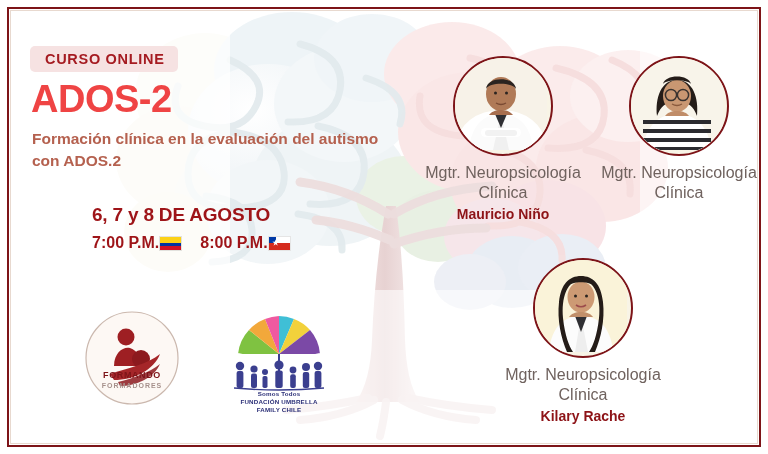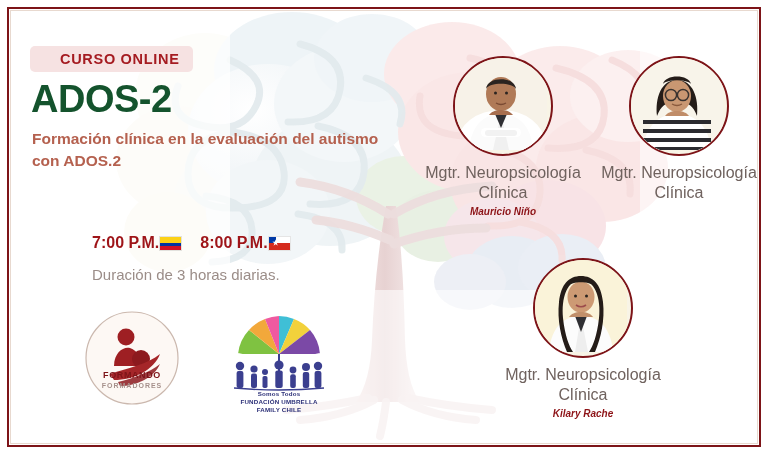--- a/index.html
+++ b/index.html
@@ -27,27 +27,27 @@
   }
 
   
   .art{position:absolute;left:0;top:0;width:768px;height:454px;z-index:1;}
   .art svg{display:block;}
 
   
   .badge{
     position:absolute;left:30px;top:46px;
     background:#f6e2e2;border-radius:5px;
-    padding:5px 13px 5px 30px;
+    padding:5px 13px 5px 15px;
     color:#a51b21;font-weight:bold;font-size:14.5px;
     letter-spacing:.7px;z-index:20;
   }
   .title{
     position:absolute;left:31px;top:80px;
-    color:#14532d;font-weight:bold;font-size:38px;
+    color:#ef4444;font-weight:bold;font-size:38px;
     letter-spacing:-0.5px;z-index:20;line-height:1;
   }
   .subtitle{
     position:absolute;left:32px;top:128px;width:350px;
     color:#b5614f;font-weight:bold;font-size:15.5px;
     line-height:1.42;z-index:20;
   }
   .dates{
     position:absolute;left:92px;top:204px;
     color:#9e1418;font-weight:bold;font-size:19px;
@@ -88,21 +88,21 @@
   .presenter{position:absolute;text-align:center;z-index:25;width:170px;}
   .p-ring{
     width:96px;height:96px;border-radius:50%;
     border:2px solid #7d1418;margin:0 auto;
     overflow:hidden;position:relative;background:#f8f4e6;
   }
   .p-role{
     margin-top:7px;color:#6f625e;font-size:16px;line-height:1.28;
   }
   .p-name{
-    margin-top:2px;color:#8d1317;font-weight:bold;font-size:10px;font-style:italic;
+    margin-top:2px;color:#8d1317;font-weight:bold;font-size:14px;
   }
   #presenter-1{left:418px;top:56px;}
   #presenter-2{left:594px;top:56px;}
   #presenter-3{left:498px;top:258px;}
 
   
   .p-ring svg{position:absolute;left:0;top:0;}
 </style>
 </head>
 <body>
@@ -198,39 +198,39 @@
       <rect x="640" y="0" width="128" height="454" fill="#ffffff" opacity="0.55"></rect>
     </svg>
   </div>
 
   <div class="badge">CURSO ONLINE</div>
 
   <div class="title">ADOS-2</div>
 
   <div class="subtitle">Formación clínica en la evaluación del autismo con ADOS.2</div>
 
+  <div class="dates">6, 7 y 8 DE AGOSTO</div>
 
   <div class="times">
     <span>7:00 P.M.</span>
     <span class="flag flag-co">
       <i class="y"></i>
         <i class="b"></i>
         <i class="r"></i>
     </span>
     <span class="gap"></span>
     <span>8:00 P.M.</span>
     <span class="flag flag-cl">
       <span class="top"></span>
         <span class="bot"></span>
         <span class="box"></span>
       <span class="star">★</span>
     </span>
   </div>
 
-  <div class="duration">Duración de 3  horas diarias.</div>
 
   <div class="logos">
 
     <div class="logo-ff">
       <svg width="96" height="96" viewBox="0 0 96 96" xmlns="http://www.w3.org/2000/svg">
         <circle cx="48" cy="48" r="46" fill="#fdf8f4" stroke="#cbb8ae" stroke-width="1.2"></circle>
 
         <circle cx="42" cy="27" r="8.5" fill="#9e1f23"></circle>
         <path d="M30 56 C30 42, 40 36, 46 38 C54 41, 58 48, 56 56 Z" fill="#9e1f23"></path>
         <circle cx="57" cy="49" r="9" fill="#8c1a1e"></circle>

